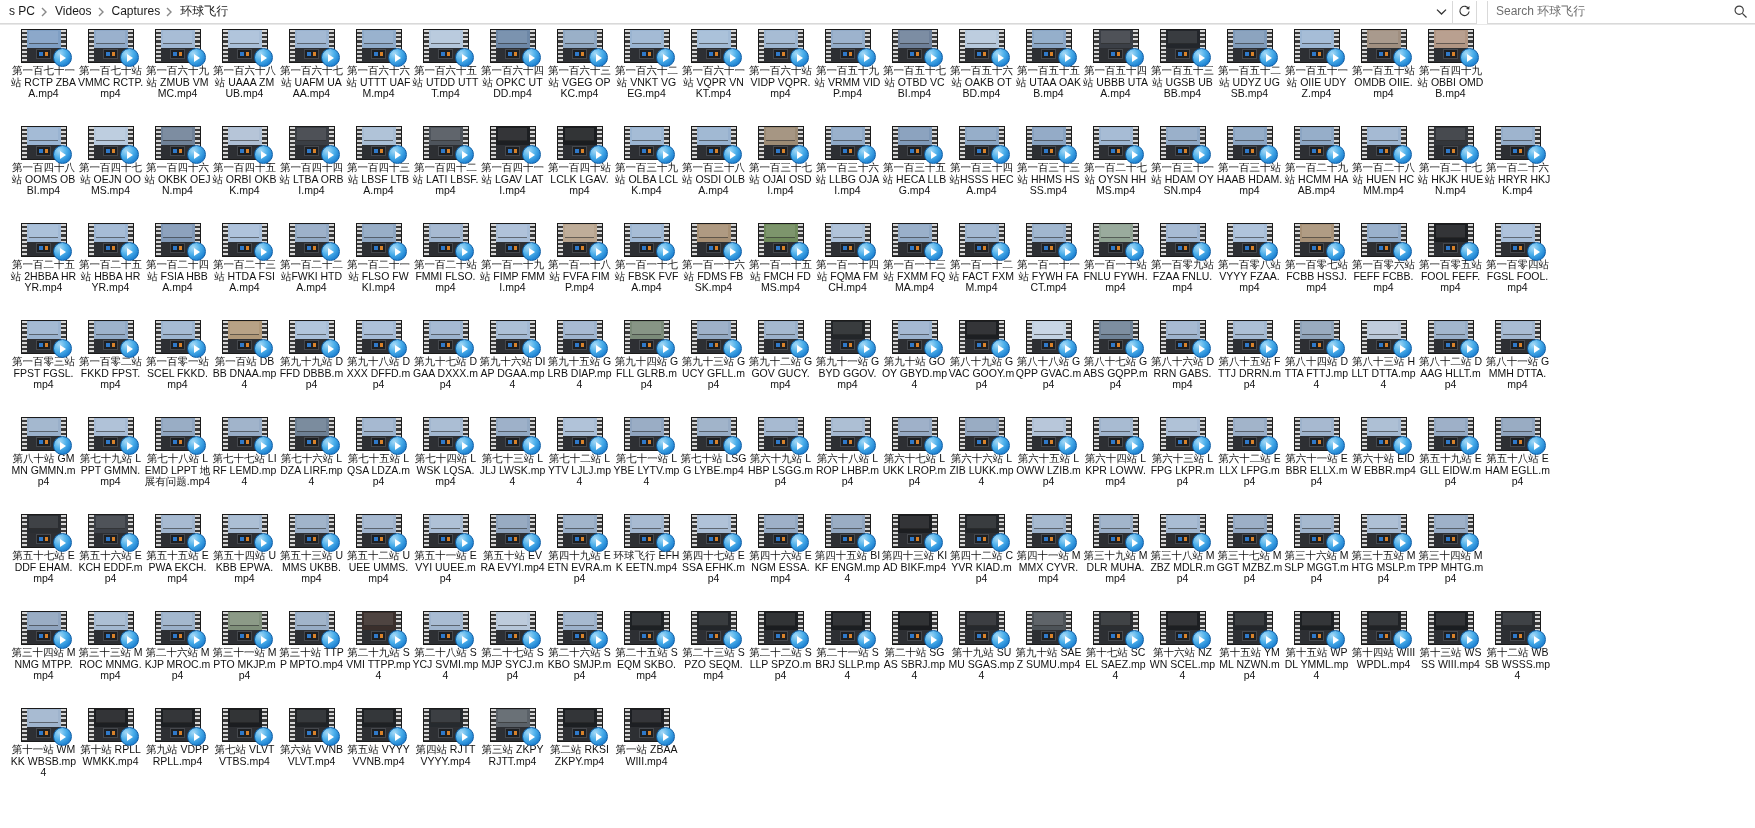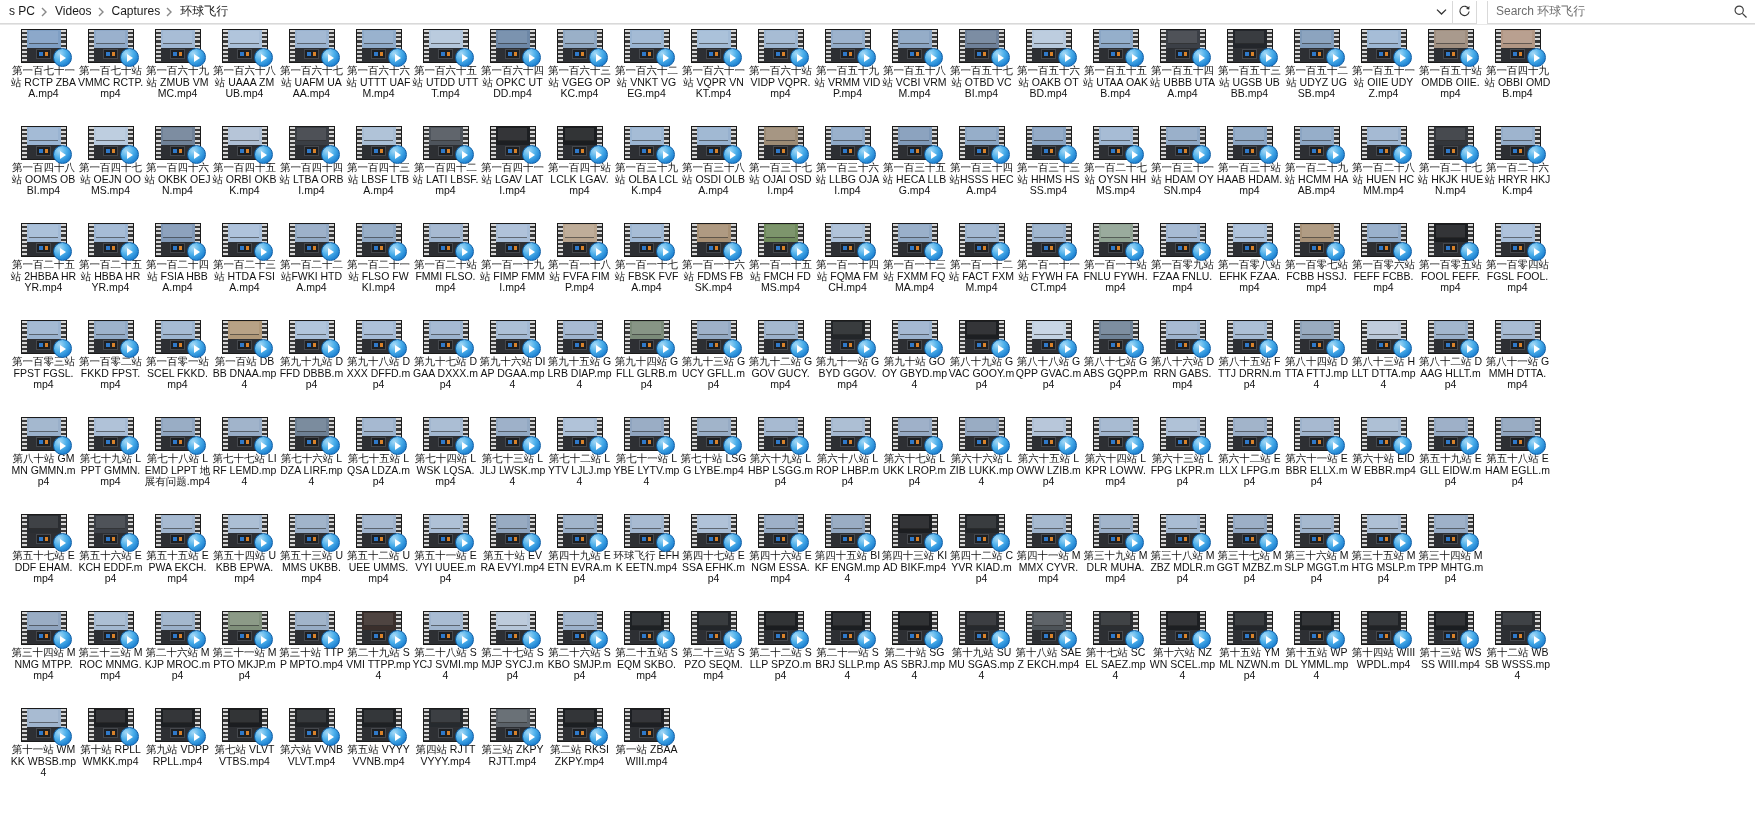--- a/index.html
+++ b/index.html
@@ -472,36 +472,20 @@
             </div>
             <div class="play-badge"></div>
           </div>
           <div class="label">第一百五十九站 VRMM VIDP.mp4</div>
         </div>
         <div class="cell">
           <div class="thumb">
             <div class="film">
               <div class="perf"></div>
               <div class="frame">
-                <div class="sky" style="background: rgb(138, 164, 194);"></div>
-                <div class="ground"></div>
-                <div class="cockpit-frame"></div>
-                <div class="panel"></div>
-              </div>
-              <div class="perf"></div>
-            </div>
-            <div class="play-badge"></div>
-          </div>
-          <div class="label">第一百五十八站 VCBI VRMM.mp4</div>
-        </div>
-        <div class="cell">
-          <div class="thumb">
-            <div class="film">
-              <div class="perf"></div>
-              <div class="frame">
                 <div class="sky" style="background: rgb(110, 128, 153);"></div>
                 <div class="ground"></div>
                 <div class="cockpit-frame"></div>
                 <div class="panel"></div>
               </div>
               <div class="perf"></div>
             </div>
             <div class="play-badge"></div>
           </div>
           <div class="label">第一百五十七站 OTBD VCBI.mp4</div>
@@ -1301,21 +1285,21 @@
               <div class="frame">
                 <div class="sky" style="background: rgb(168, 190, 216);"></div>
                 <div class="ground"></div>
                 <div class="cockpit-frame"></div>
                 <div class="panel"></div>
               </div>
               <div class="perf"></div>
             </div>
             <div class="play-badge"></div>
           </div>
-          <div class="label">第一百零八站 EFHK FZAA.mp4</div>
+          <div class="label">第一百零八站 VYYY FZAA.mp4</div>
         </div>
         <div class="cell">
           <div class="thumb">
             <div class="film">
               <div class="perf"></div>
               <div class="frame">
                 <div class="sky" style="background: rgb(167, 145, 119);"></div>
                 <div class="ground"></div>
                 <div class="cockpit-frame"></div>
                 <div class="panel"></div>
@@ -2717,21 +2701,21 @@
               <div class="frame">
                 <div class="sky" style="background: rgb(77, 83, 88);"></div>
                 <div class="ground"></div>
                 <div class="cockpit-frame"></div>
                 <div class="panel"></div>
               </div>
               <div class="perf"></div>
             </div>
             <div class="play-badge"></div>
           </div>
-          <div class="label">第十八站 SAEZ EKCH.mp4</div>
+          <div class="label">第九十站 SAEZ SUMU.mp4</div>
         </div>
         <div class="cell">
           <div class="thumb">
             <div class="film">
               <div class="perf"></div>
               <div class="frame">
                 <div class="sky" style="background: rgb(43, 46, 50);"></div>
                 <div class="ground"></div>
                 <div class="cockpit-frame"></div>
                 <div class="panel"></div>

